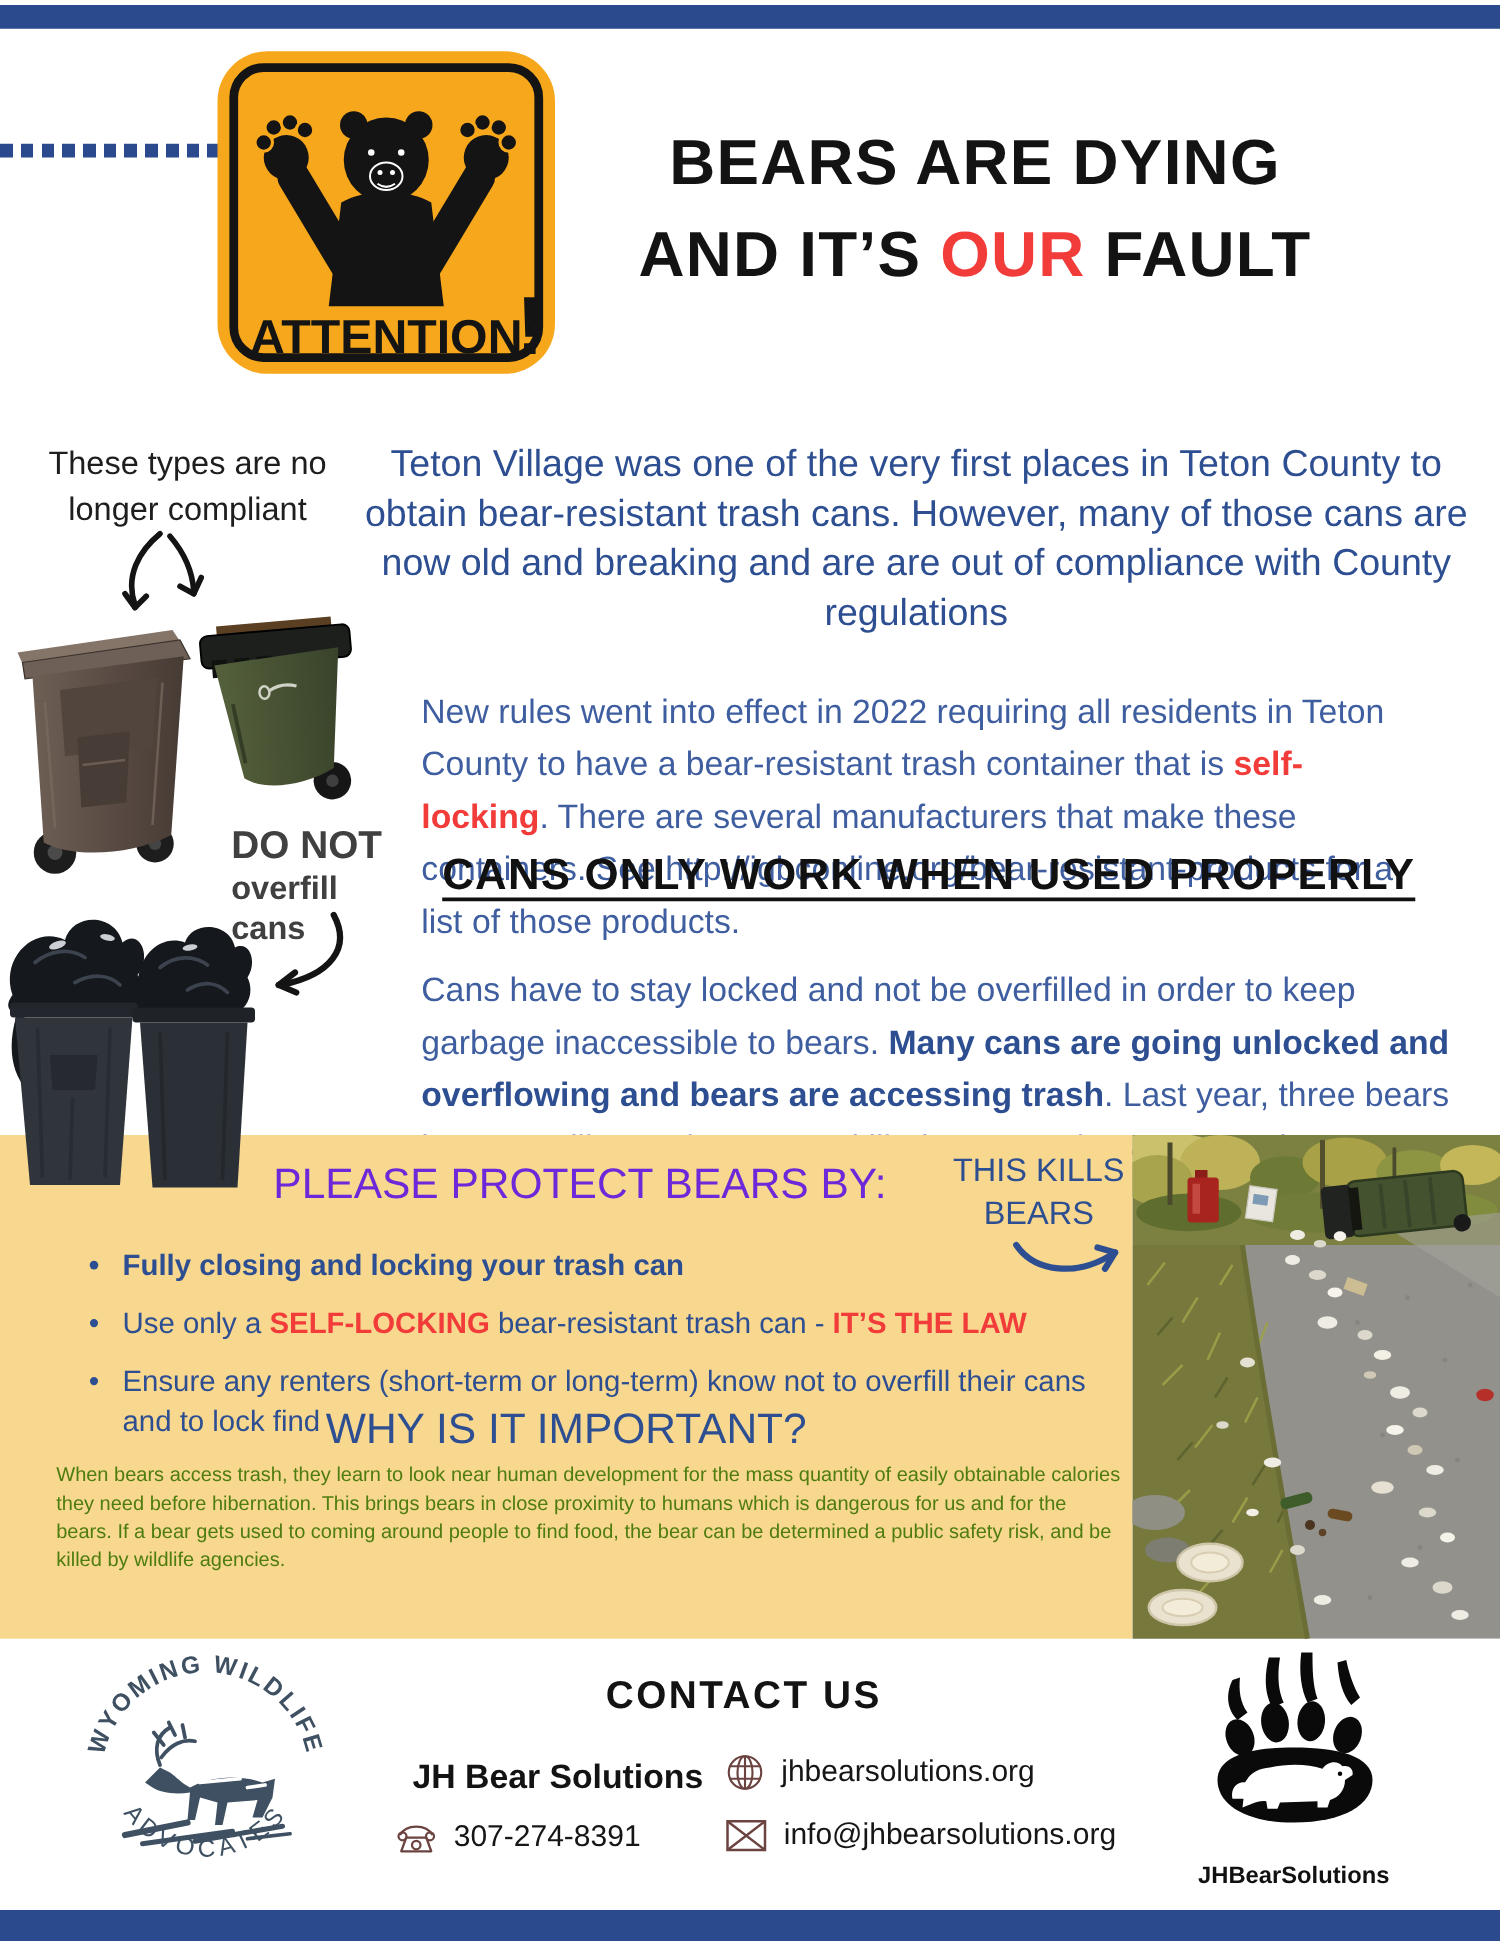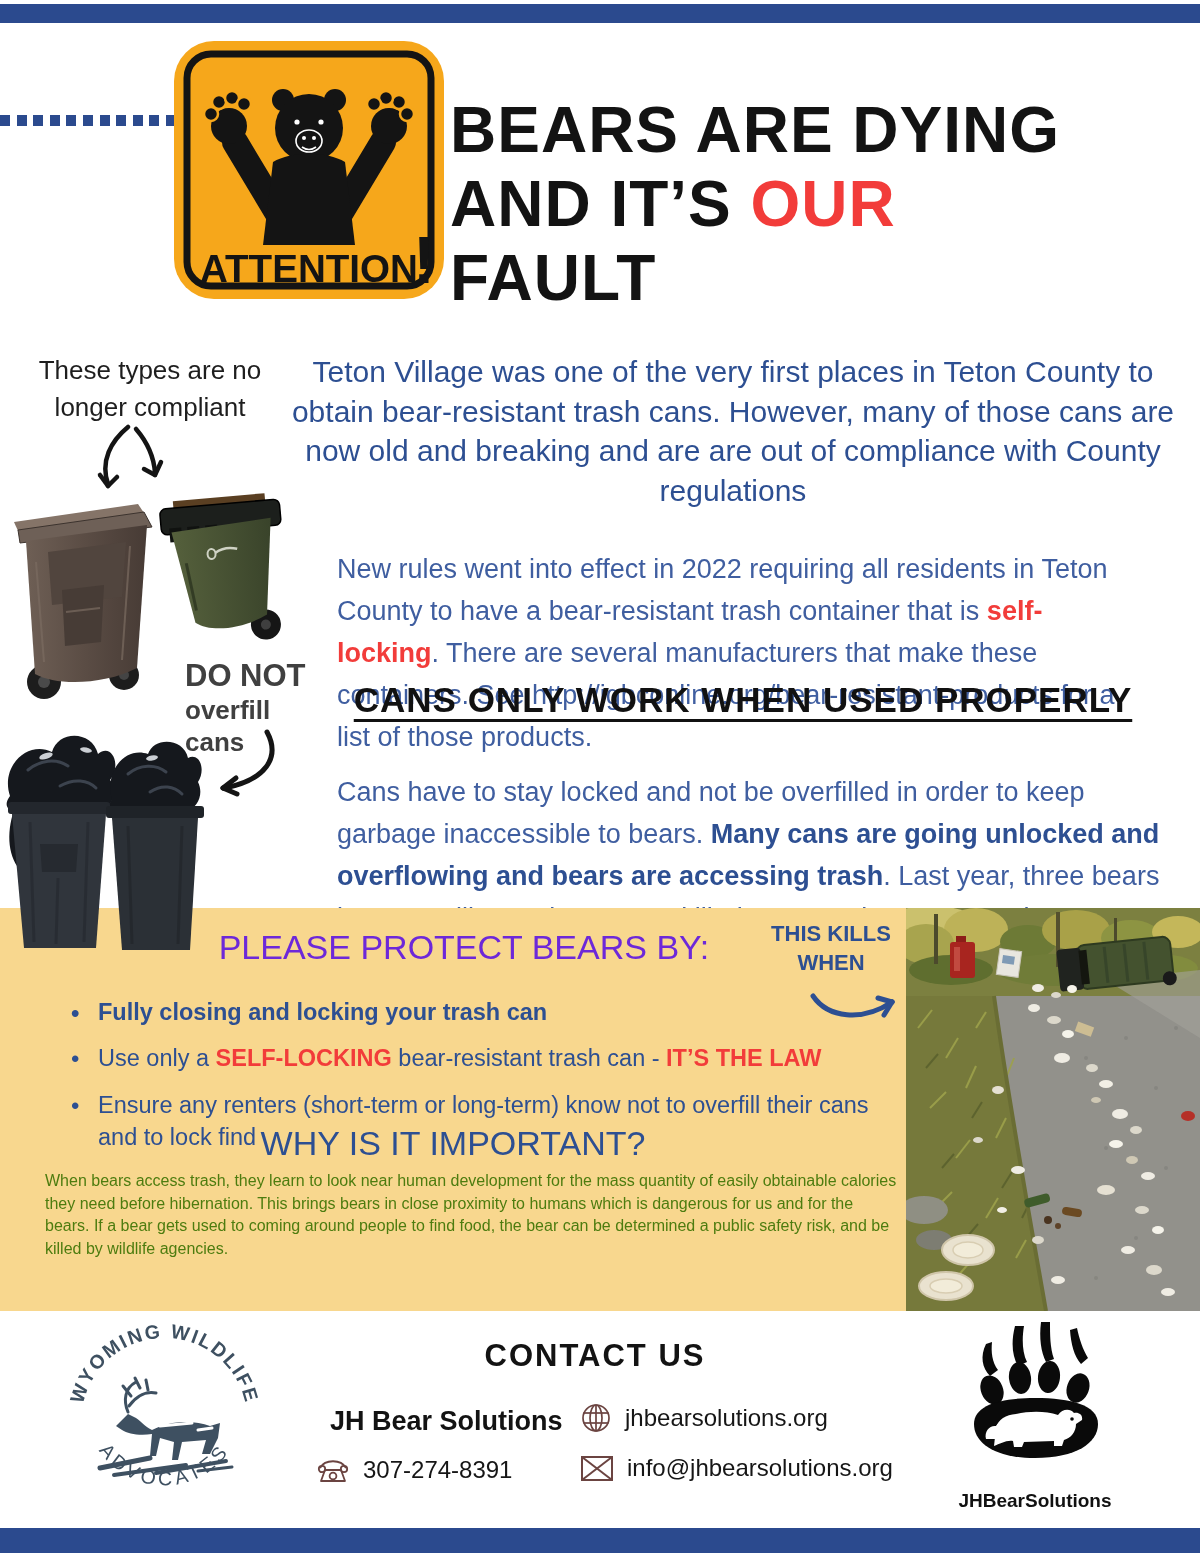--- a/index.html
+++ b/index.html
@@ -2,42 +2,42 @@
 <html><head>
 <meta charset="utf-8">
 <style>
   html,body{margin:0;padding:0;background:#ffffff;}
   .page{position:relative;width:1200px;height:1553px;overflow:hidden;background:#fff;
         font-family:"Liberation Sans",sans-serif;-webkit-font-smoothing:antialiased;}
   .abs{position:absolute;}
   .bar{left:0;width:1200px;height:19px;background:#2b4a8e;}
   .dots{left:0;top:115px;width:176px;height:11px;
         background:repeating-linear-gradient(90deg,#2b4a8e 0 10px,transparent 10px 16.6px);}
-  .main-title{left:450px;top:93px;width:660px;text-align:left;color:#131313;
-        font-weight:700;font-size:64px;line-height:74px;letter-spacing:1px;}
+  .main-title{left:450px;top:93px;width:660px;text-align:center;color:#131313;
+        font-weight:700;font-size:51px;line-height:74px;letter-spacing:1px;}
   .main-title .red{color:#f23c3a;}
   .compliance-note{left:18px;top:352px;width:264px;text-align:center;color:#1e1e1e;
         font-size:26px;line-height:1.42;}
   .intro{left:290px;top:352px;width:886px;text-align:center;color:#2d4f92;
         font-size:30px;line-height:1.32;font-weight:400;}
   .rules,.proper{color:#3f5ea0;font-size:27px;line-height:1.56;margin-top:31px;}
   .rules{left:337px;top:517px;width:800px;}
   .proper{left:337px;top:740px;width:845px;}
   .red-bold{color:#f23c3a;font-weight:700;}
   .blue-bold{color:#2d4f92;font-weight:700;}
   .cans-heading{left:338px;top:680px;width:810px;text-align:center;color:#111;
         font-size:35px;font-weight:700;letter-spacing:1px;
         text-decoration:underline;text-decoration-thickness:3px;text-underline-offset:7px;}
   .do-not{left:185px;top:658px;width:145px;text-align:left;color:#404040;font-weight:700;}
   .do-not .l1{font-size:31px;line-height:1.15;}
   .do-not .l2{font-size:26px;line-height:1.25;}
   .yellow-box{left:0;top:908px;width:906px;height:403px;background:#f8d78e;}
   .protect-h{left:184px;top:20px;width:560px;text-align:center;color:#6d28d9;font-size:34px;}
   .kills{left:760px;top:12px;width:142px;text-align:center;color:#2d4f92;
-        font-weight:700;font-size:22px;line-height:1.3;}
+        font-weight:400;font-size:26px;line-height:1.3;}
   .bullets{position:absolute;left:56px;top:80px;width:845px;margin:8px;padding:0;list-style:none;}
   .bullets li{position:relative;padding-left:34px;margin-bottom:14px;font-size:23.5px;
         color:#2d4f92;line-height:1.38;}
   .bullets li::before{content:"\2022";position:absolute;left:7px;top:0;color:#2d4f92;font-size:24px;}
   .bullets li.b1{font-weight:700;}
   .why-h{left:0;top:216px;width:906px;text-align:center;color:#2d4f92;font-size:34px;}
   .why-p{left:45px;top:262px;width:852px;color:#4d7c0f;font-size:16px;line-height:1.42;}
   .contact-h{left:420px;top:1338px;width:350px;text-align:center;color:#131313;
         font-weight:700;font-size:31px;letter-spacing:2px;}
   .org-name{left:330px;top:1406px;font-size:27px;font-weight:700;color:#131313;}
@@ -170,21 +170,21 @@
       <path d="M64,4 C78,30 62,52 22,60"></path>
       <path d="M20,60 L33,50"></path>
         <path d="M20,60 L34,66"></path>
     </g>
   </svg>
 
   <div class="abs yellow-box">
     <div class="abs protect-h">PLEASE PROTECT BEARS BY:</div>
     <div class="abs kills">
       <div>THIS KILLS</div>
-      <div>WHEN</div>
+      <div>BEARS</div>
     </div>
     <svg class="abs" style="left:808px;top:80px;" width="92" height="36" viewBox="0 0 92 36">
       <g fill="none" stroke="#2d4f92" stroke-width="5" stroke-linecap="round">
         <path d="M5,8 C20,30 54,34 84,14"></path>
         <path d="M84,14 L70,10"></path>
           <path d="M84,14 L76,27"></path>
       </g>
     </svg>
     <ul class="bullets">
       <li class="b1"><span>Fully closing and locking your trash can</span></li>

